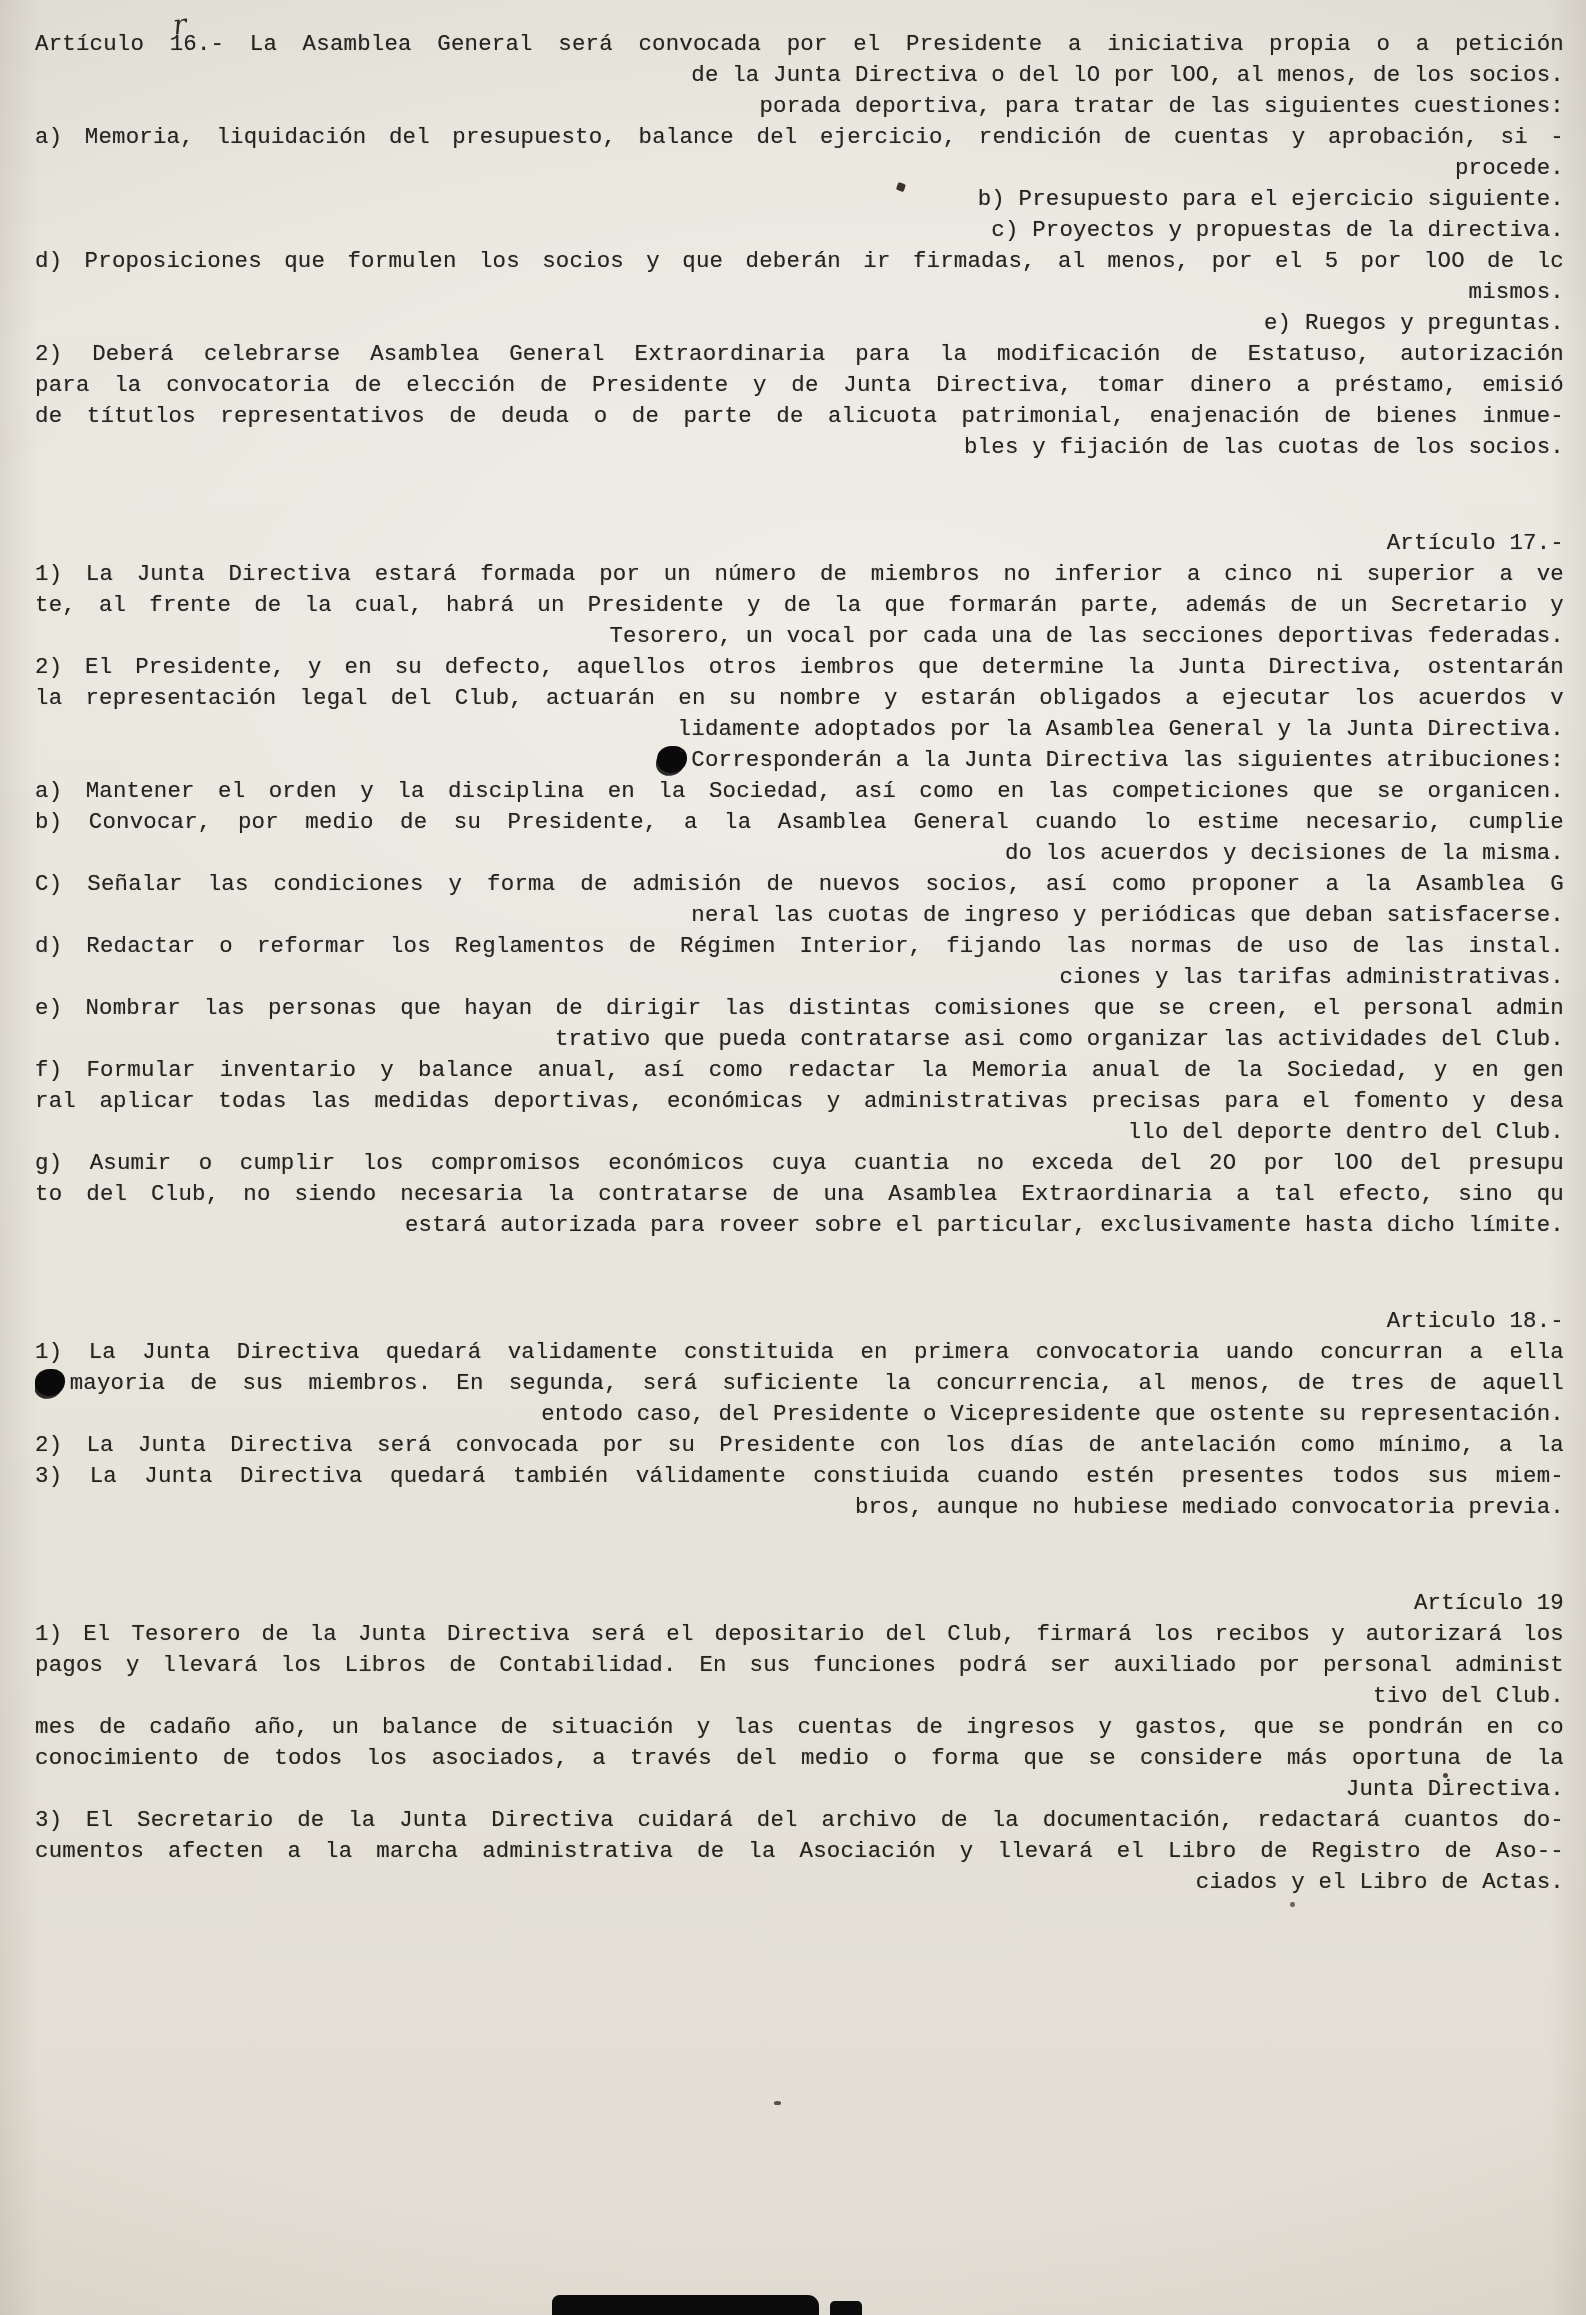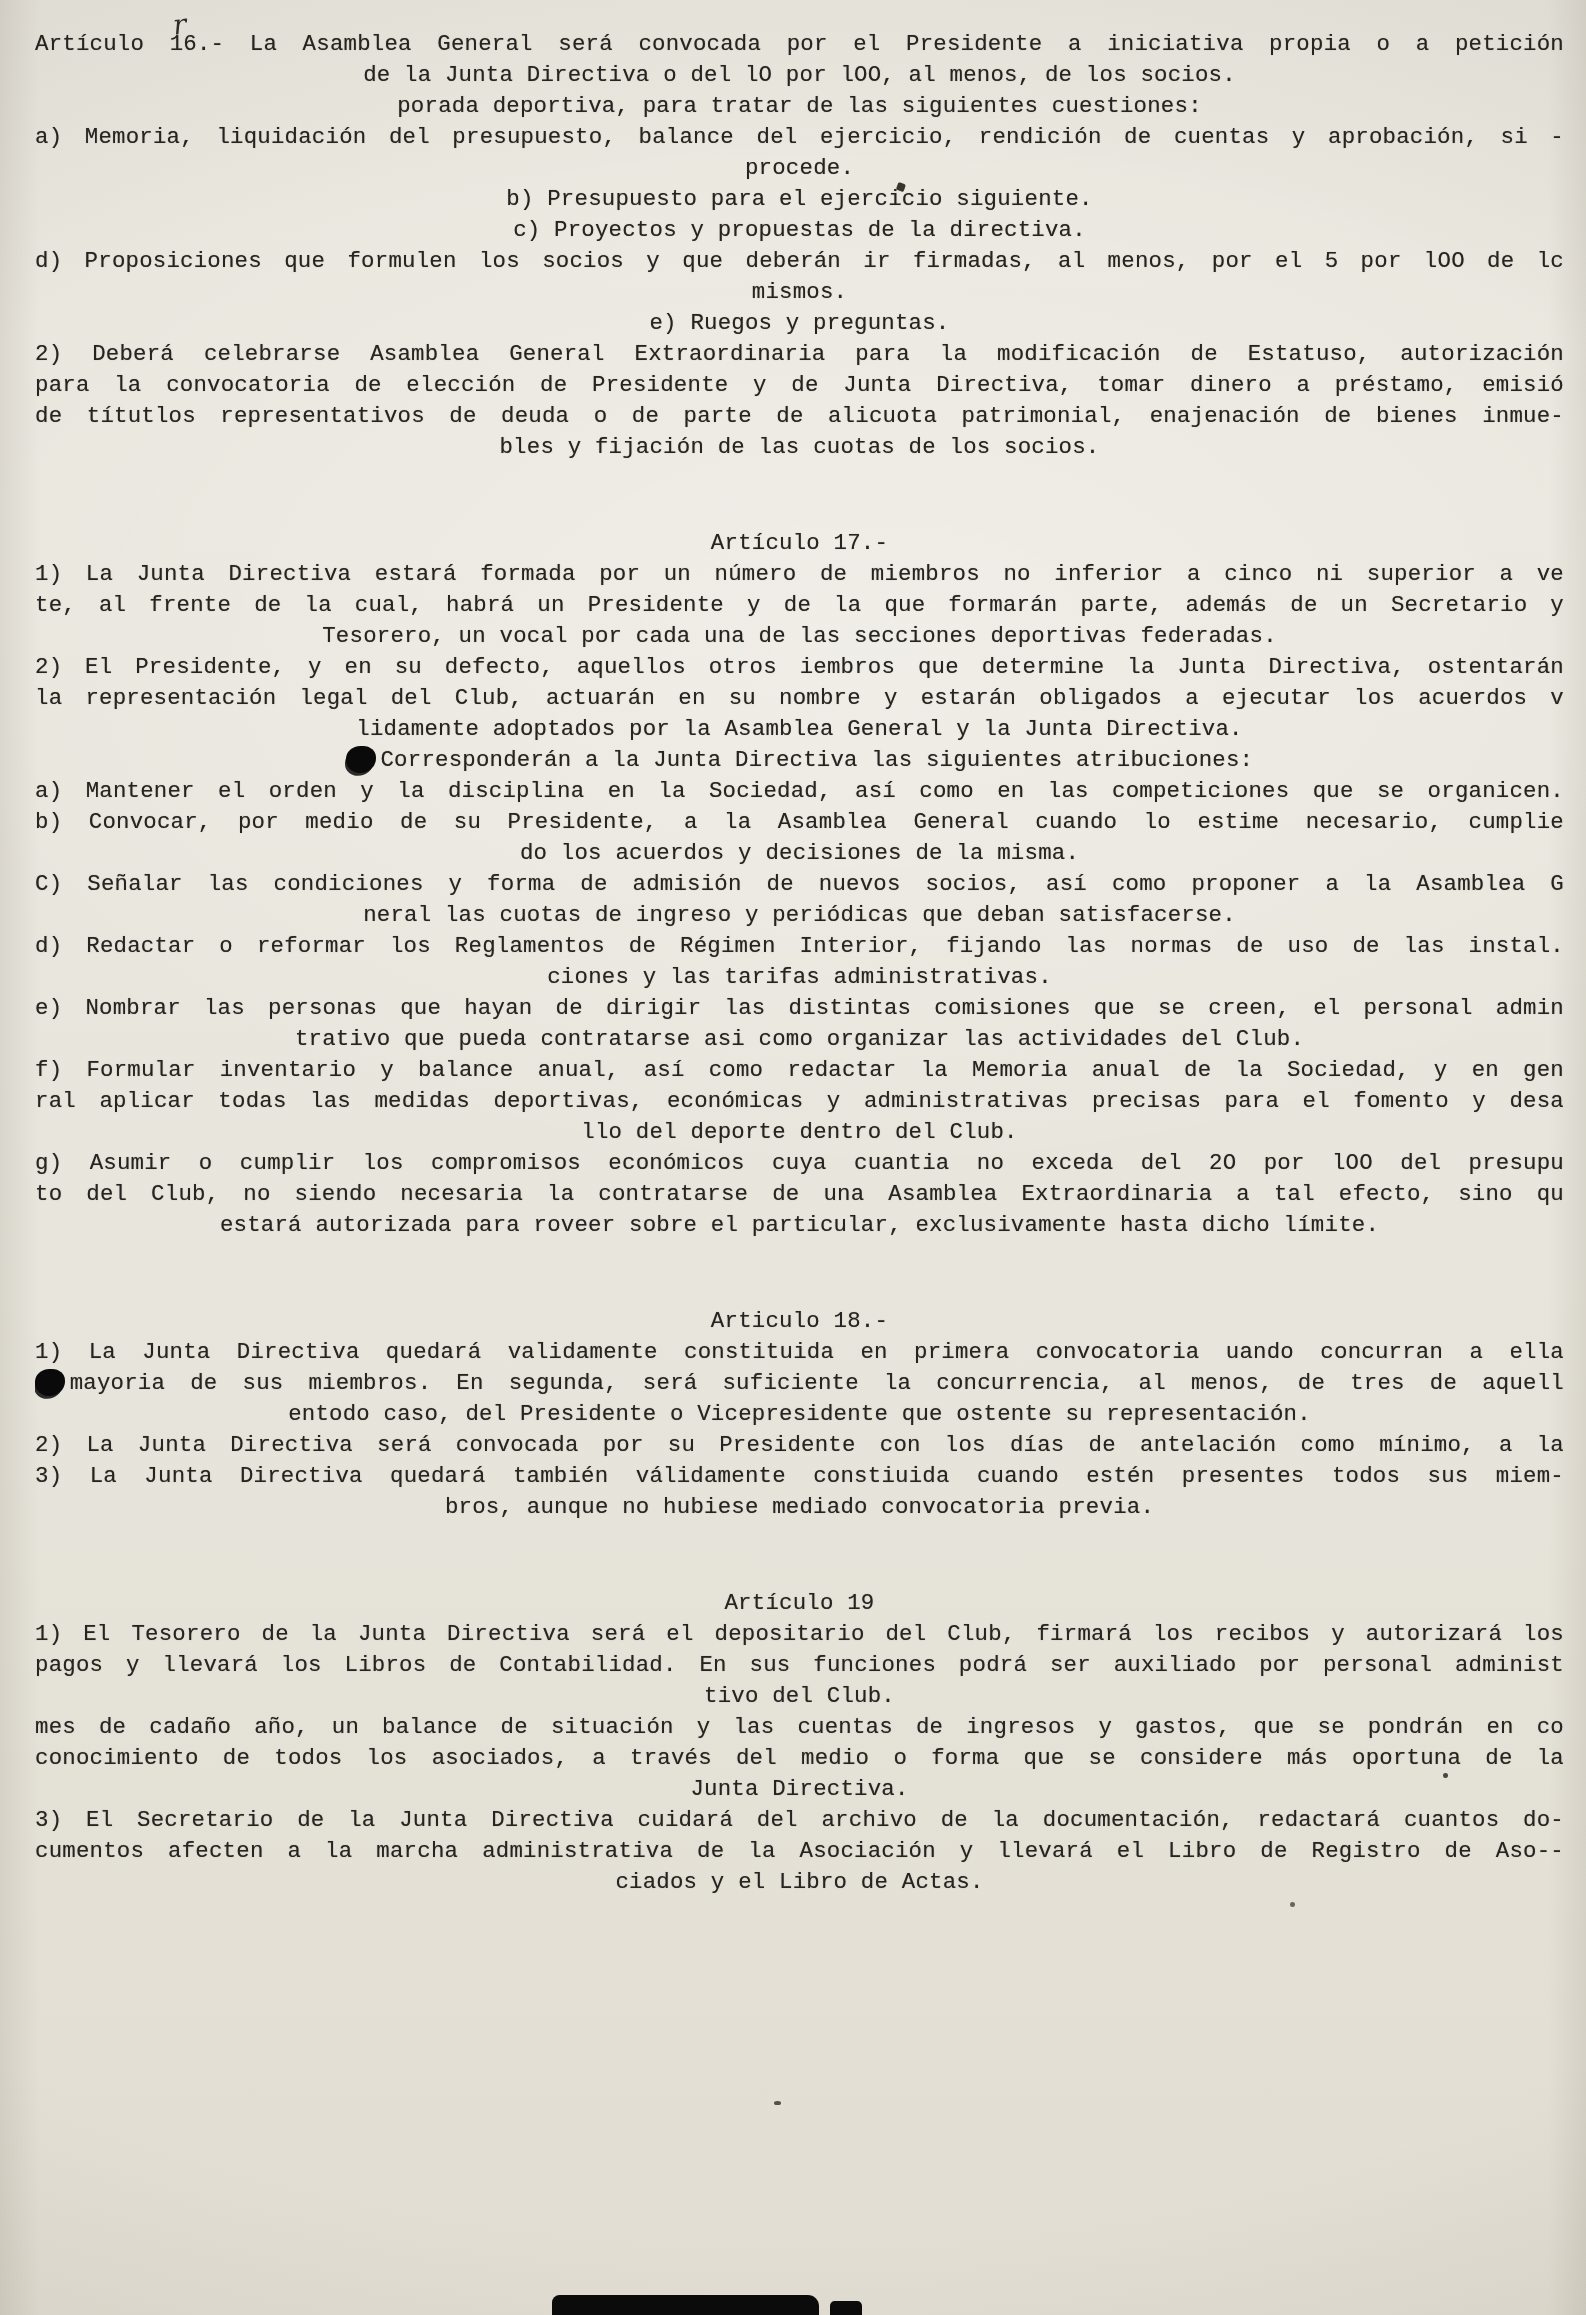--- a/index.html
+++ b/index.html
@@ -43,21 +43,21 @@
     letter-spacing: 0.2px;
     text-shadow: 0 0 0.9px rgba(42,40,36,0.45);
   }
   .block { position: relative; }
   .gap { height: 65px; }
   .line {
     position: relative;
     height: 31px;
     line-height: 31px;
     overflow: hidden;
-    text-align: center;
+    text-align: right;
   }
   .line.j {
     text-align: justify;
     text-align-last: justify;
   }
   .blob {
     display: inline-block;
     width: 30px;
     height: 27px;
     background: var(--blob, #0a0a0a);

